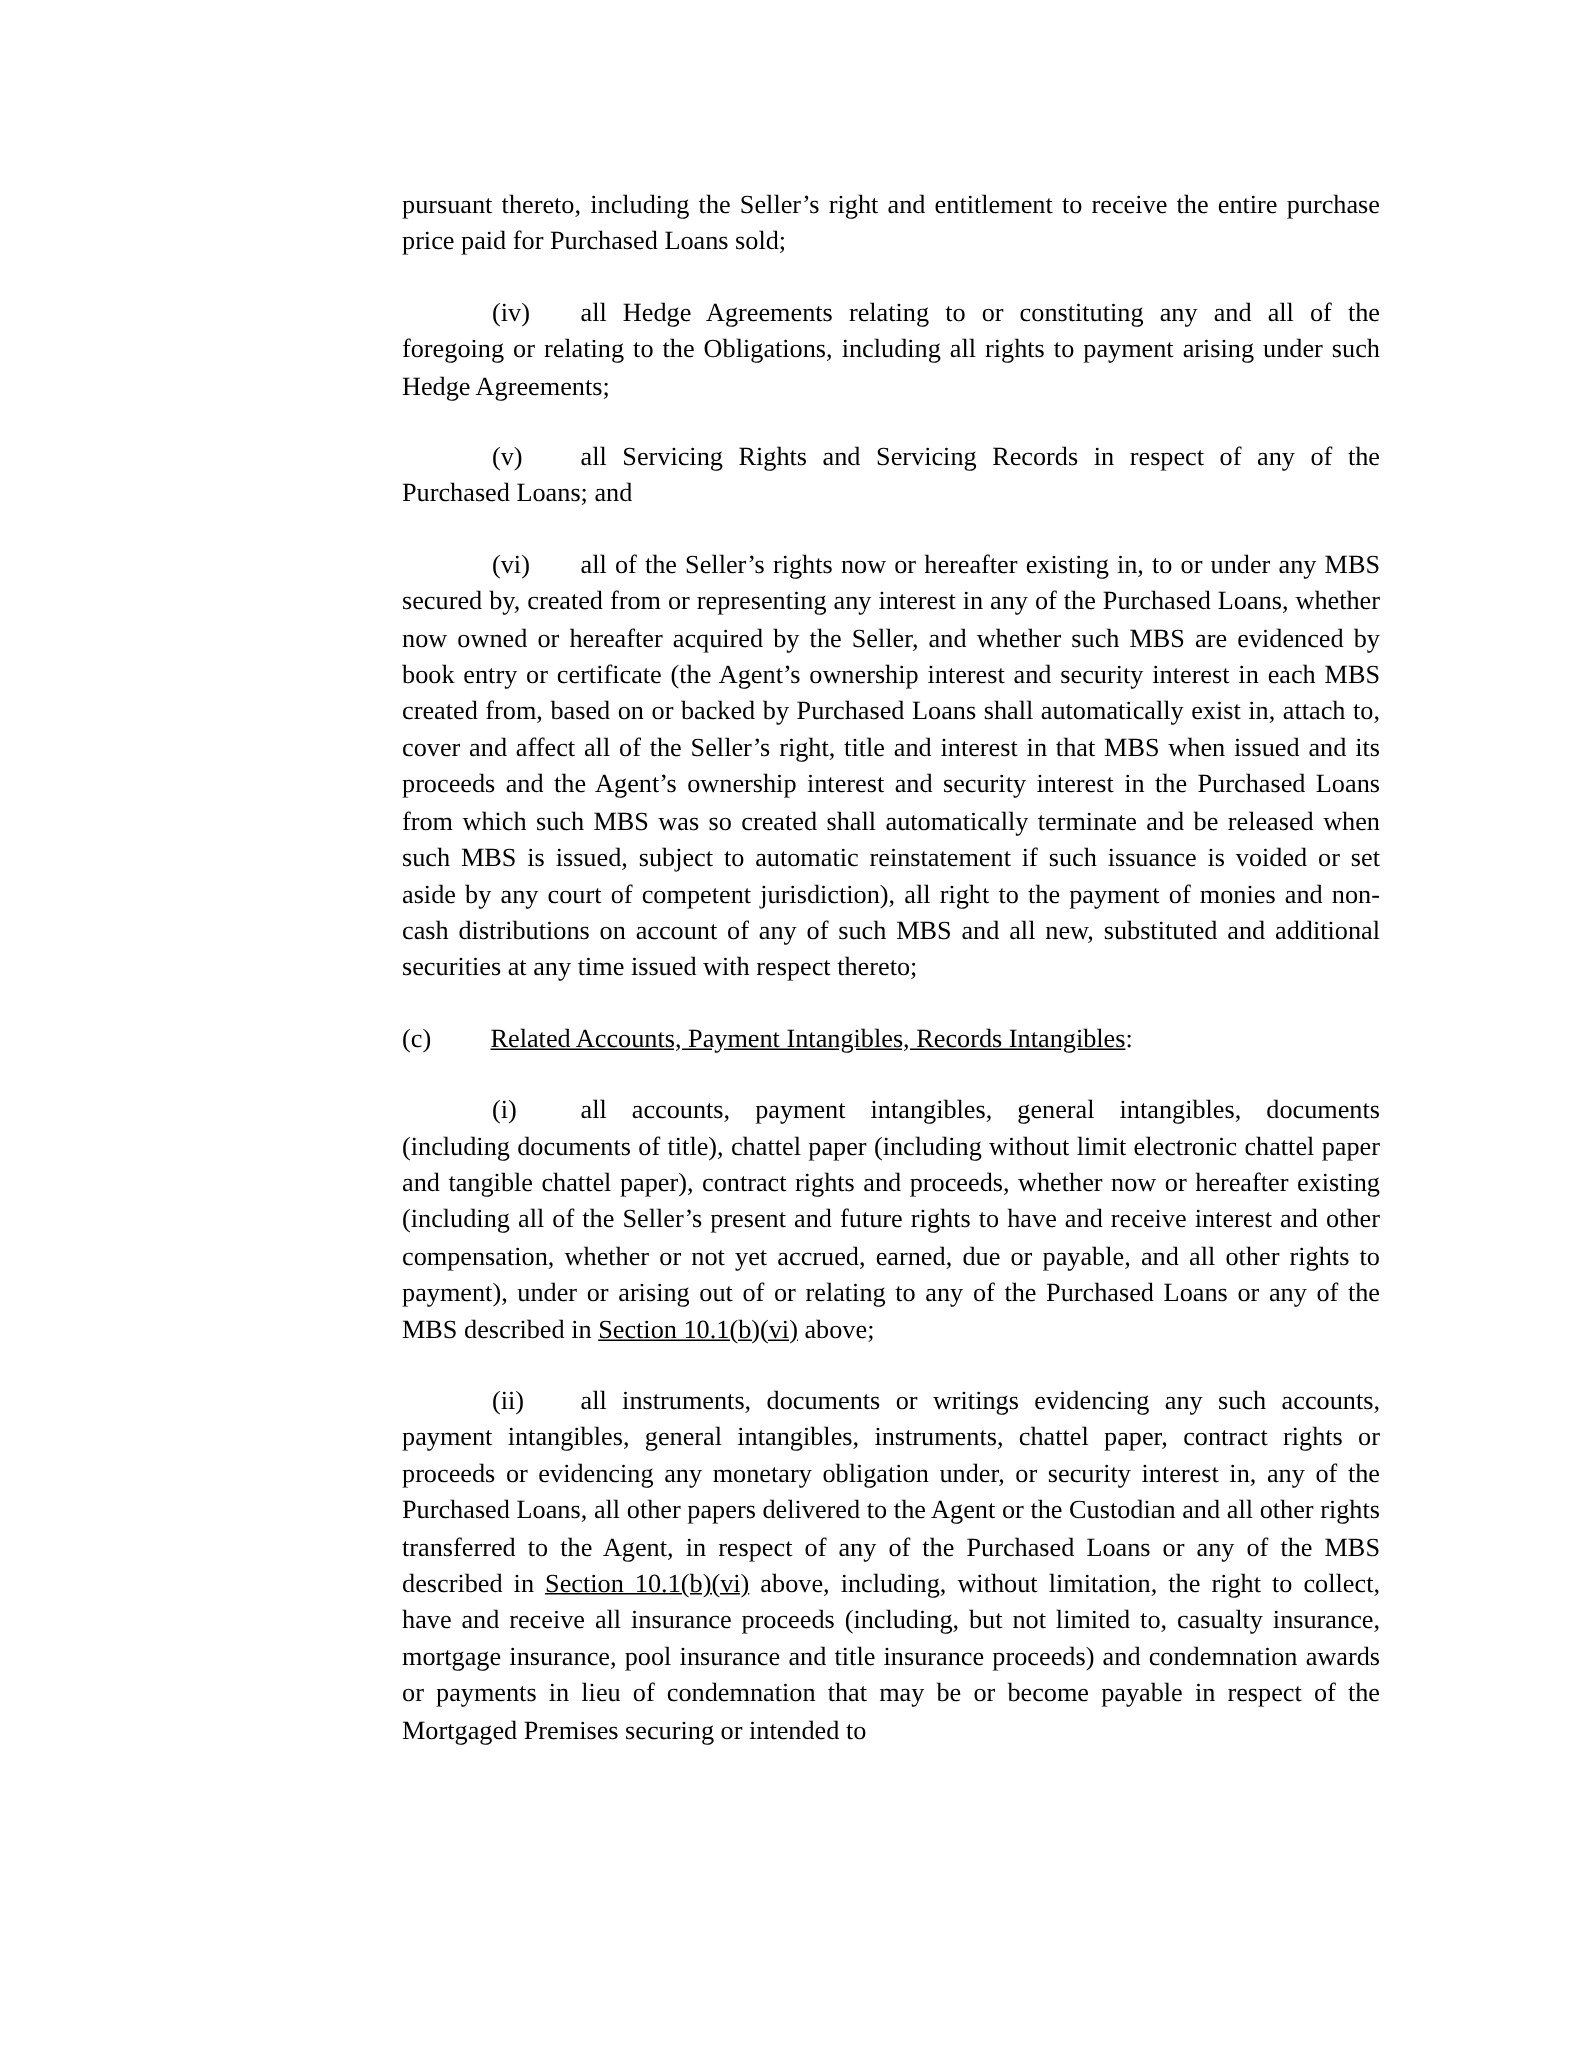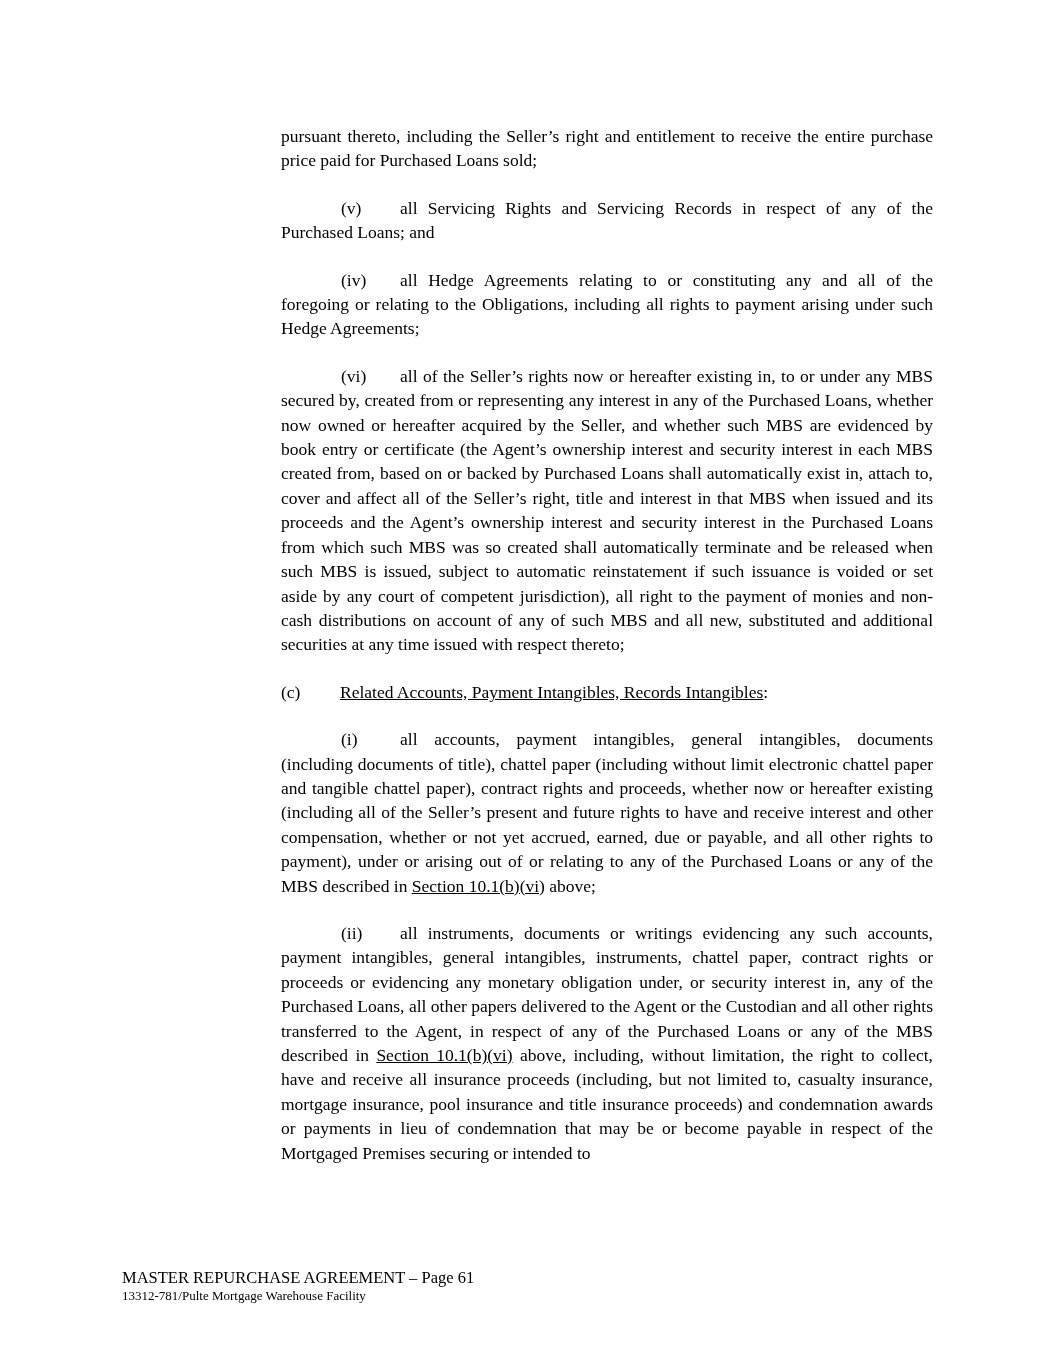--- a/index.html
+++ b/index.html
@@ -11,21 +11,21 @@
     position: relative;
     width: 1055px;
     height: 1365px;
     background: #ffffff;
     font-family: "Liberation Serif", "DejaVu Serif", serif;
     color: #000000;
     overflow: hidden;
   }
   .content {
     position: absolute;
-    left: 281px;
+    left: 268px;
     top: 124px;
     width: 652px;
   }
   .content p {
     margin: 0 0 23px 0;
     font-size: 17.5px;
     line-height: 24.4px;
     text-align: justify;
     text-justify: inter-word;
   }
@@ -56,24 +56,20 @@
     line-height: 16px;
     color: #000000;
   }
 </style>
 </head>
 <body>
 
 <div class="page">
   <div class="content" id="paragraphs">
       <p><span>pursuant thereto, including the Seller’s right and entitlement to receive the entire purchase price paid for Purchased Loans sold;</span></p>
+      <p class="indent"><span class="clause-label">(iv)</span><span>all Hedge Agreements relating to or constituting any and all of the foregoing or relating to the Obligations, including all rights to payment arising under such Hedge Agreements;</span></p>
       <p class="indent"><span class="clause-label">(v)</span><span>all Servicing Rights and Servicing Records in respect of any of the Purchased Loans; and</span></p>
-      <p class="indent"><span class="clause-label">(iv)</span><span>all Hedge Agreements relating to or constituting any and all of the foregoing or relating to the Obligations, including all rights to payment arising under such Hedge Agreements;</span></p>
       <p class="indent"><span class="clause-label">(vi)</span><span>all of the Seller’s rights now or hereafter existing in, to or under any MBS secured by, created from or representing any interest in any of the Purchased Loans, whether now owned or hereafter acquired by the Seller, and whether such MBS are evidenced by book entry or certificate (the Agent’s ownership interest and security interest in each MBS created from, based on or backed by Purchased Loans shall automatically exist in, attach to, cover and affect all of the Seller’s right, title and interest in that MBS when issued and its proceeds and the Agent’s ownership interest and security interest in the Purchased Loans from which such MBS was so created shall automatically terminate and be released when such MBS is issued, subject to automatic reinstatement if such issuance is voided or set aside by any court of competent jurisdiction), all right to the payment of monies and non-cash distributions on account of any of such MBS and all new, substituted and additional securities at any time issued with respect thereto;</span></p>
       <p><span class="clause-label">(c)</span><span class="u">Related Accounts, Payment Intangibles, Records Intangibles</span><span>:</span></p>
       <p class="indent"><span class="clause-label">(i)</span><span>all accounts, payment intangibles, general intangibles, documents (including documents of title), chattel paper (including without limit electronic chattel paper and tangible chattel paper), contract rights and proceeds, whether now or hereafter existing (including all of the Seller’s present and future rights to have and receive interest and other compensation, whether or not yet accrued, earned, due or payable, and all other rights to payment), under or arising out of or relating to any of the Purchased Loans or any of the MBS described in </span><span class="u">Section 10.1(b)(vi)</span><span> above;</span></p>
       <p class="indent"><span class="clause-label">(ii)</span><span>all instruments, documents or writings evidencing any such accounts, payment intangibles, general intangibles, instruments, chattel paper, contract rights or proceeds or evidencing any monetary obligation under, or security interest in, any of the Purchased Loans, all other papers delivered to the Agent or the Custodian and all other rights transferred to the Agent, in respect of any of the Purchased Loans or any of the MBS described in </span><span class="u">Section 10.1(b)(vi)</span><span> above, including, without limitation, the right to collect, have and receive all insurance proceeds (including, but not limited to, casualty insurance, mortgage insurance, pool insurance and title insurance proceeds) and condemnation awards or payments in lieu of condemnation that may be or become payable in respect of the Mortgaged Premises securing or intended to</span></p>
     </div>
-  <div class="footer">
-    <div class="footer-title">MASTER REPURCHASE AGREEMENT – Page 61</div>
-    <div class="footer-ref">13312-781/Pulte Mortgage Warehouse Facility</div>
-  </div>
 </div>
 
 </body></html>

